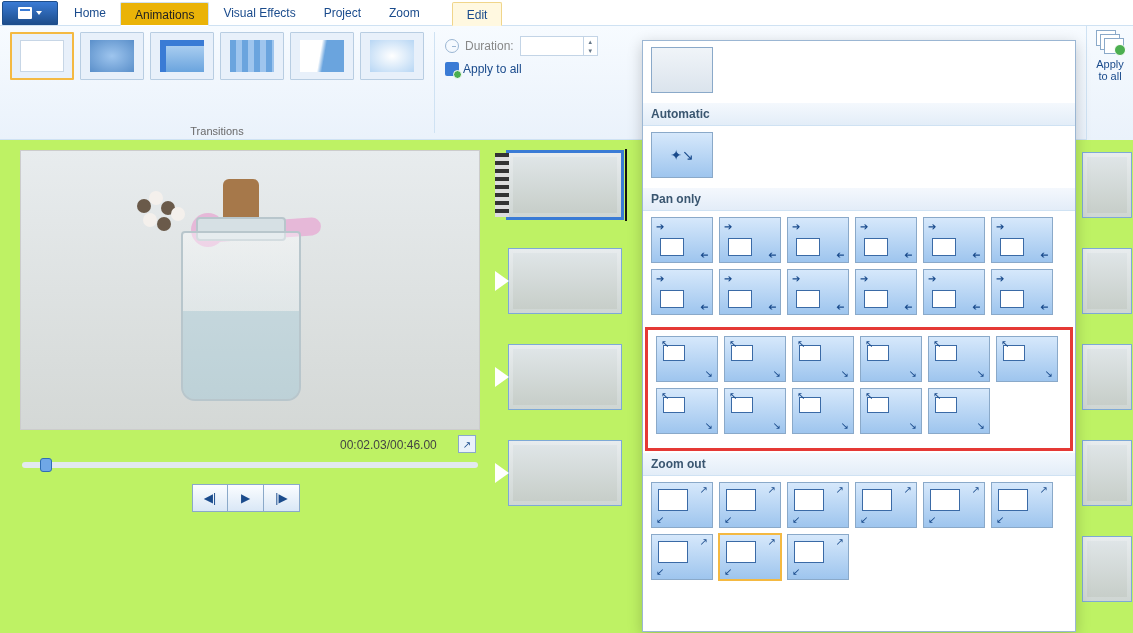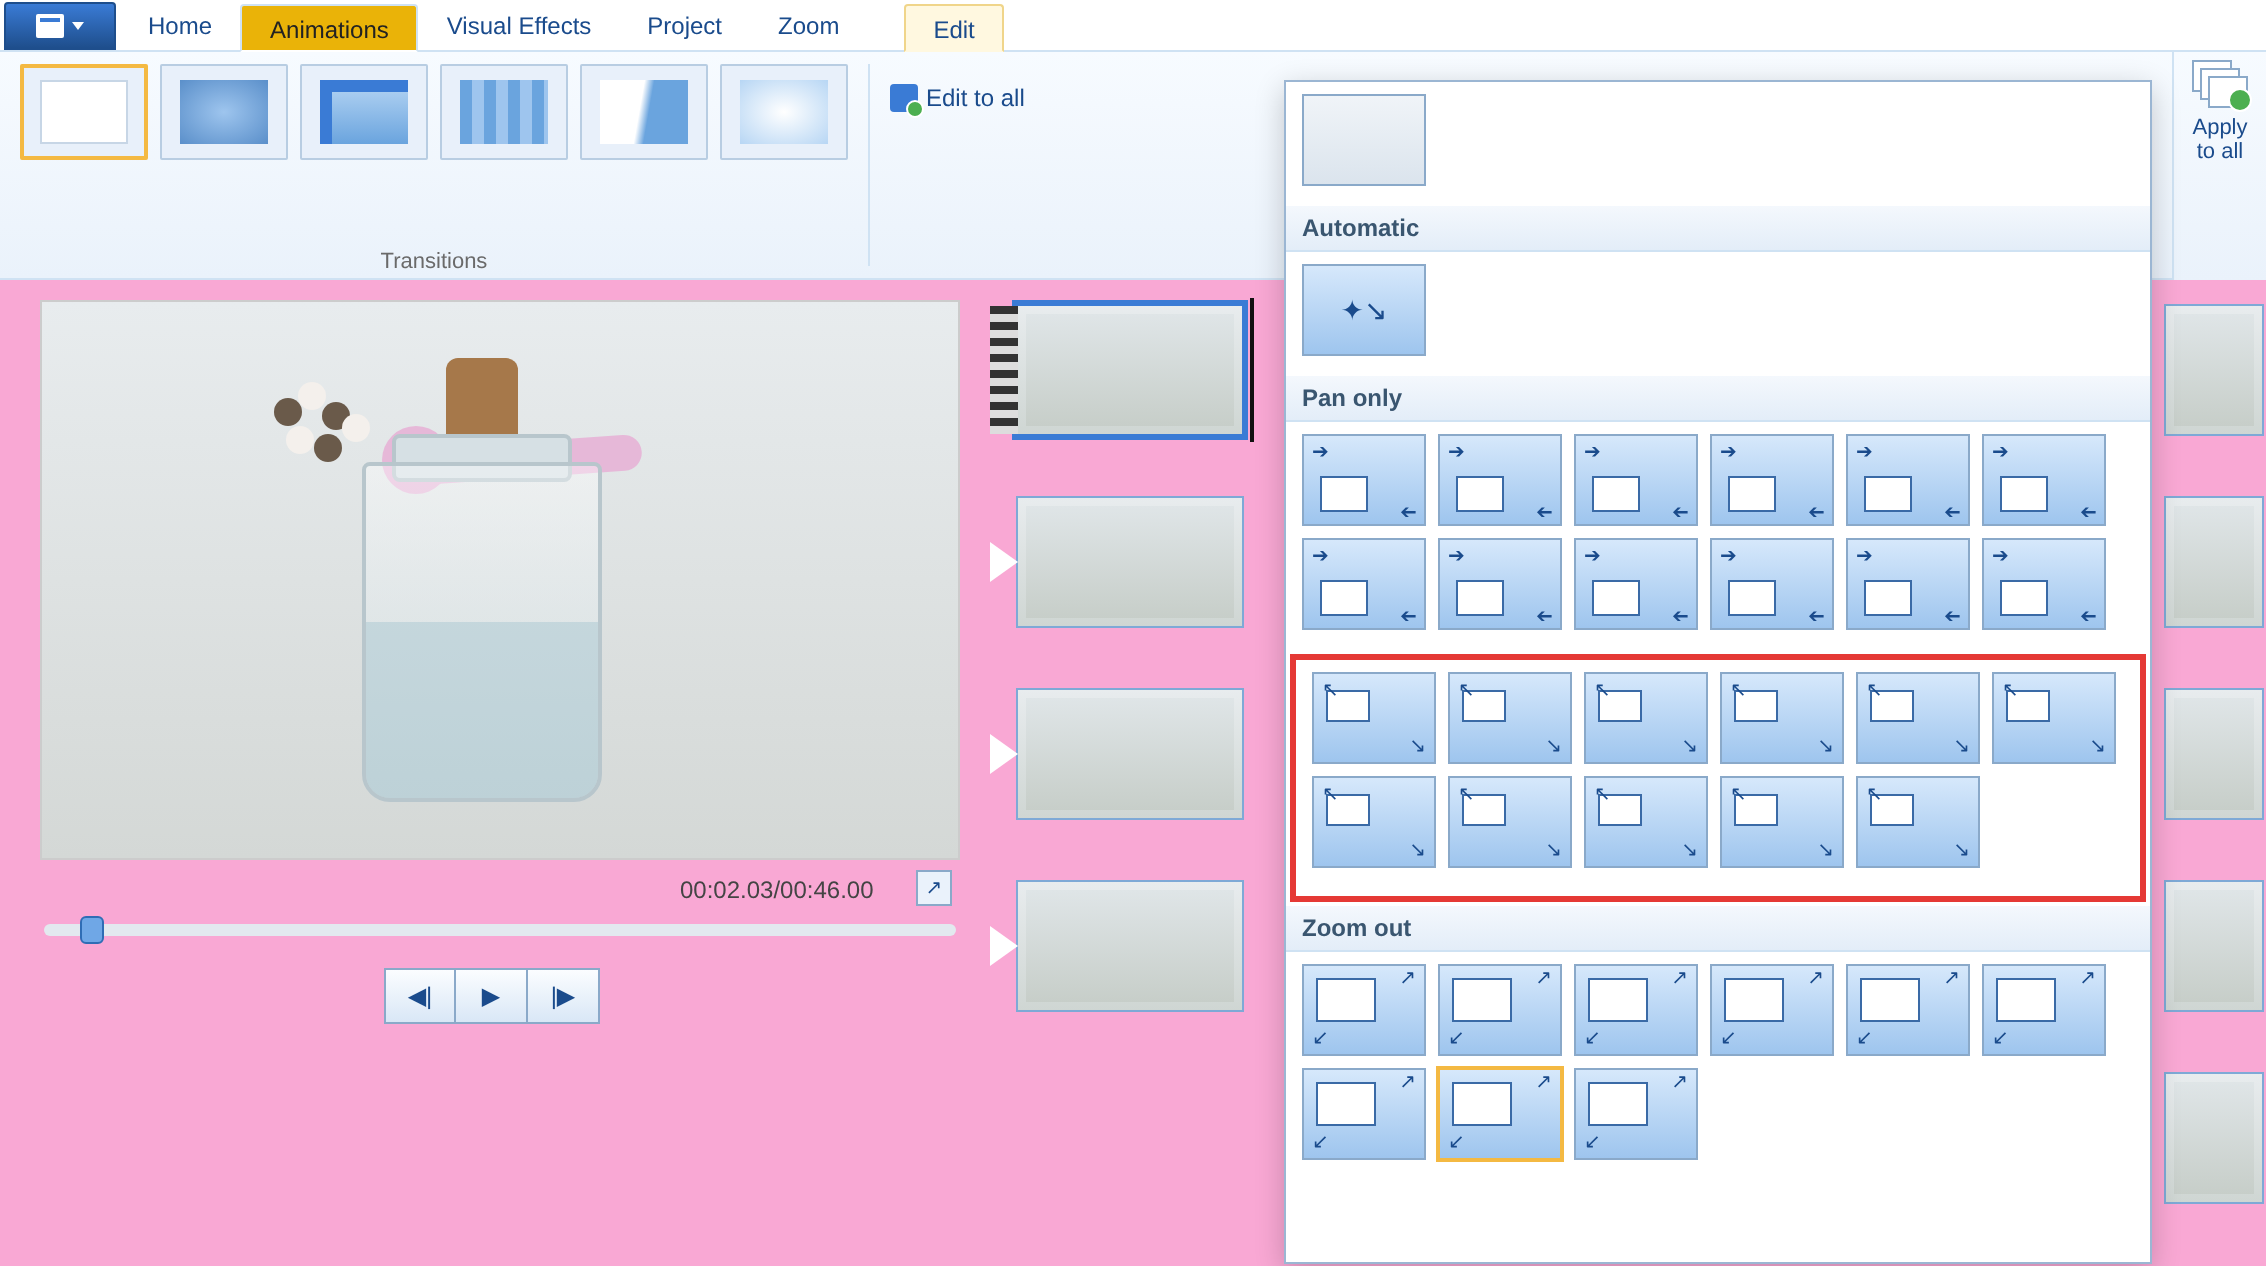--- a/index.html
+++ b/index.html
@@ -37,21 +37,21 @@
   .apply-to-all-big{width:46px;display:flex;flex-direction:column;align-items:center;justify-content:center;gap:4px;padding:4px;color:#1a4b8c;cursor:pointer;}
   .apply-to-all-big .stack{position:relative;width:28px;height:24px;}
   .apply-to-all-big .stack .p{position:absolute;width:20px;height:16px;border:1px solid #8aa9c9;background:#fff;}
   .apply-to-all-big .stack .p1{left:0;top:0;}
   .apply-to-all-big .stack .p2{left:4px;top:4px;}
   .apply-to-all-big .stack .p3{left:8px;top:8px;}
   .apply-to-all-big .stack .chk{position:absolute;right:-2px;bottom:-2px;width:12px;height:12px;border-radius:50%;background:#4caf50;border:1px solid #fff;}
   .apply-to-all-big .lbl{font-size:11px;line-height:12px;text-align:center;}
 
   
-  .work { position:absolute; left:0; top:140px; right:0; bottom:0; background:#f9a8d4;}
+  .work { position:absolute; left:0; top:140px; right:0; bottom:0; background:#bef264;}
   .preview { position:absolute; left:20px; top:10px; width:460px; height:280px; border:1px solid #ccc; background:linear-gradient(#e8ecee,#d4d8d6); overflow:hidden;}
   .jar{position:absolute;left:120px;top:20px;width:200px;height:240px;}
   .jar .glass{position:absolute;left:40px;top:60px;width:120px;height:170px;border:2px solid #b8c6cc;border-radius:4px 4px 14px 14px;background:linear-gradient(rgba(255,255,255,.4),rgba(200,220,228,.4));}
   .jar .water{position:absolute;left:42px;top:140px;width:116px;height:88px;background:rgba(170,200,210,.5);border-radius:0 0 12px 12px;}
   .jar .neck{position:absolute;left:55px;top:46px;width:90px;height:24px;border:2px solid #b8c6cc;border-radius:4px;background:#d6e0e4;}
   .jar .cork{position:absolute;left:82px;top:8px;width:36px;height:44px;background:#a6784a;border-radius:6px;}
   .jar .bow{position:absolute;left:20px;top:40px;width:160px;height:40px;}
   .jar .bow .ribbon1{position:absolute;left:40px;top:10px;width:120px;height:18px;background:#e6b8d8;border-radius:10px;transform:rotate(-4deg);}
   .jar .bow .knot{position:absolute;left:30px;top:2px;width:34px;height:34px;background:#e6b8d8;border-radius:50%;}
   .jar .bouquet{position:absolute;left:-10px;top:18px;width:70px;height:50px;}
@@ -130,25 +130,36 @@
           <div class="box" style="background:linear-gradient(100deg,#fff 45%,#6aa4de 55%);"></div>
         </div>
       <div class="trans-item">
           <div class="box" style="background:radial-gradient(#fff, #b7d6f4);"></div>
         </div>
     </div>
     <div class="group-label">Transitions</div>
   </div>
   <div class="sep"></div>
   <div class="ribbon-group" style="padding-top:10px;">
+    <div class="duration-row">
+      <span class="clock"></span>
+      <span>Duration:</span>
+      <div class="spin">
+        <div class="val"></div>
+        <div class="btns">
+          <div>▲</div>
+          <div>▼</div>
+        </div>
+      </div>
+    </div>
     <div class="apply-all">
       <span class="icn">
           <span class="overlay"></span>
         </span>
-      <span>Edit to all</span>
+      <span>Apply to all</span>
     </div>
   </div>
 </div>
 
 <div style="position:absolute;right:0;top:26px;height:114px;border-left:1px solid #cfe2f3;background:linear-gradient(#f7fbff,#eaf2fb);display:flex;align-items:flex-start;">
   <div class="apply-to-all-big">
     <div class="stack">
       <div class="p p1"></div>
         <div class="p p2"></div>
         <div class="p p3"></div>

